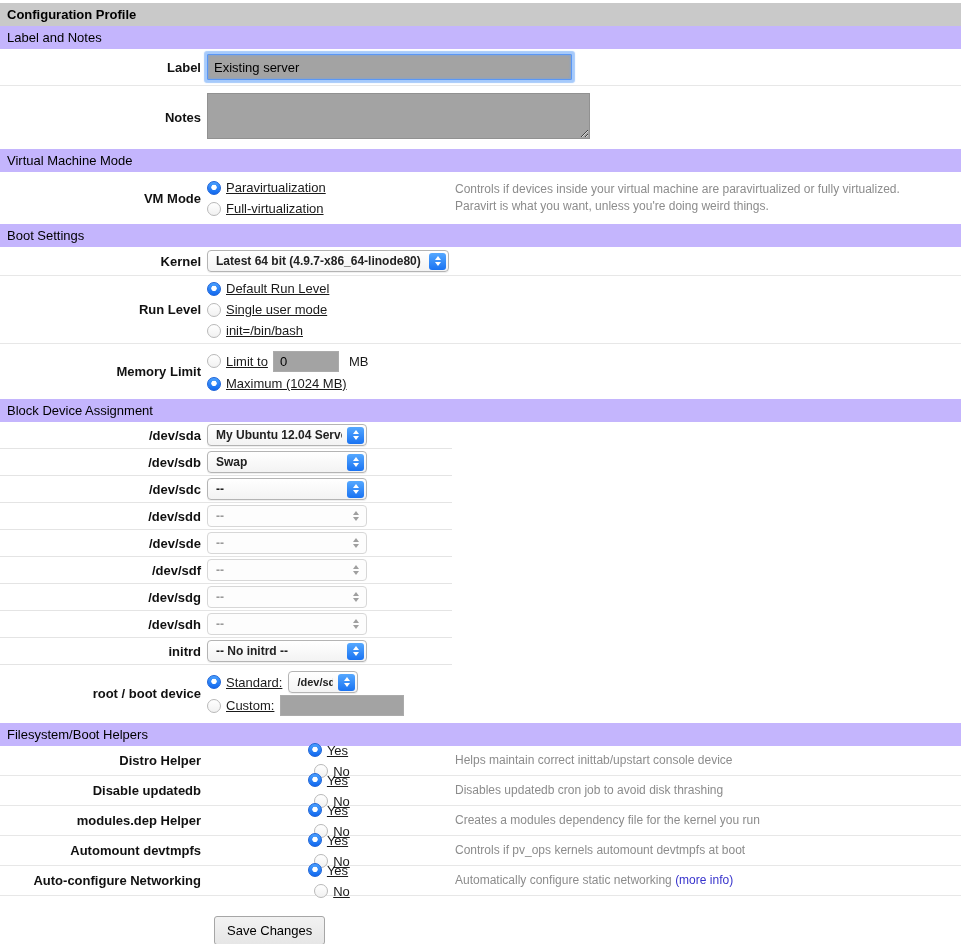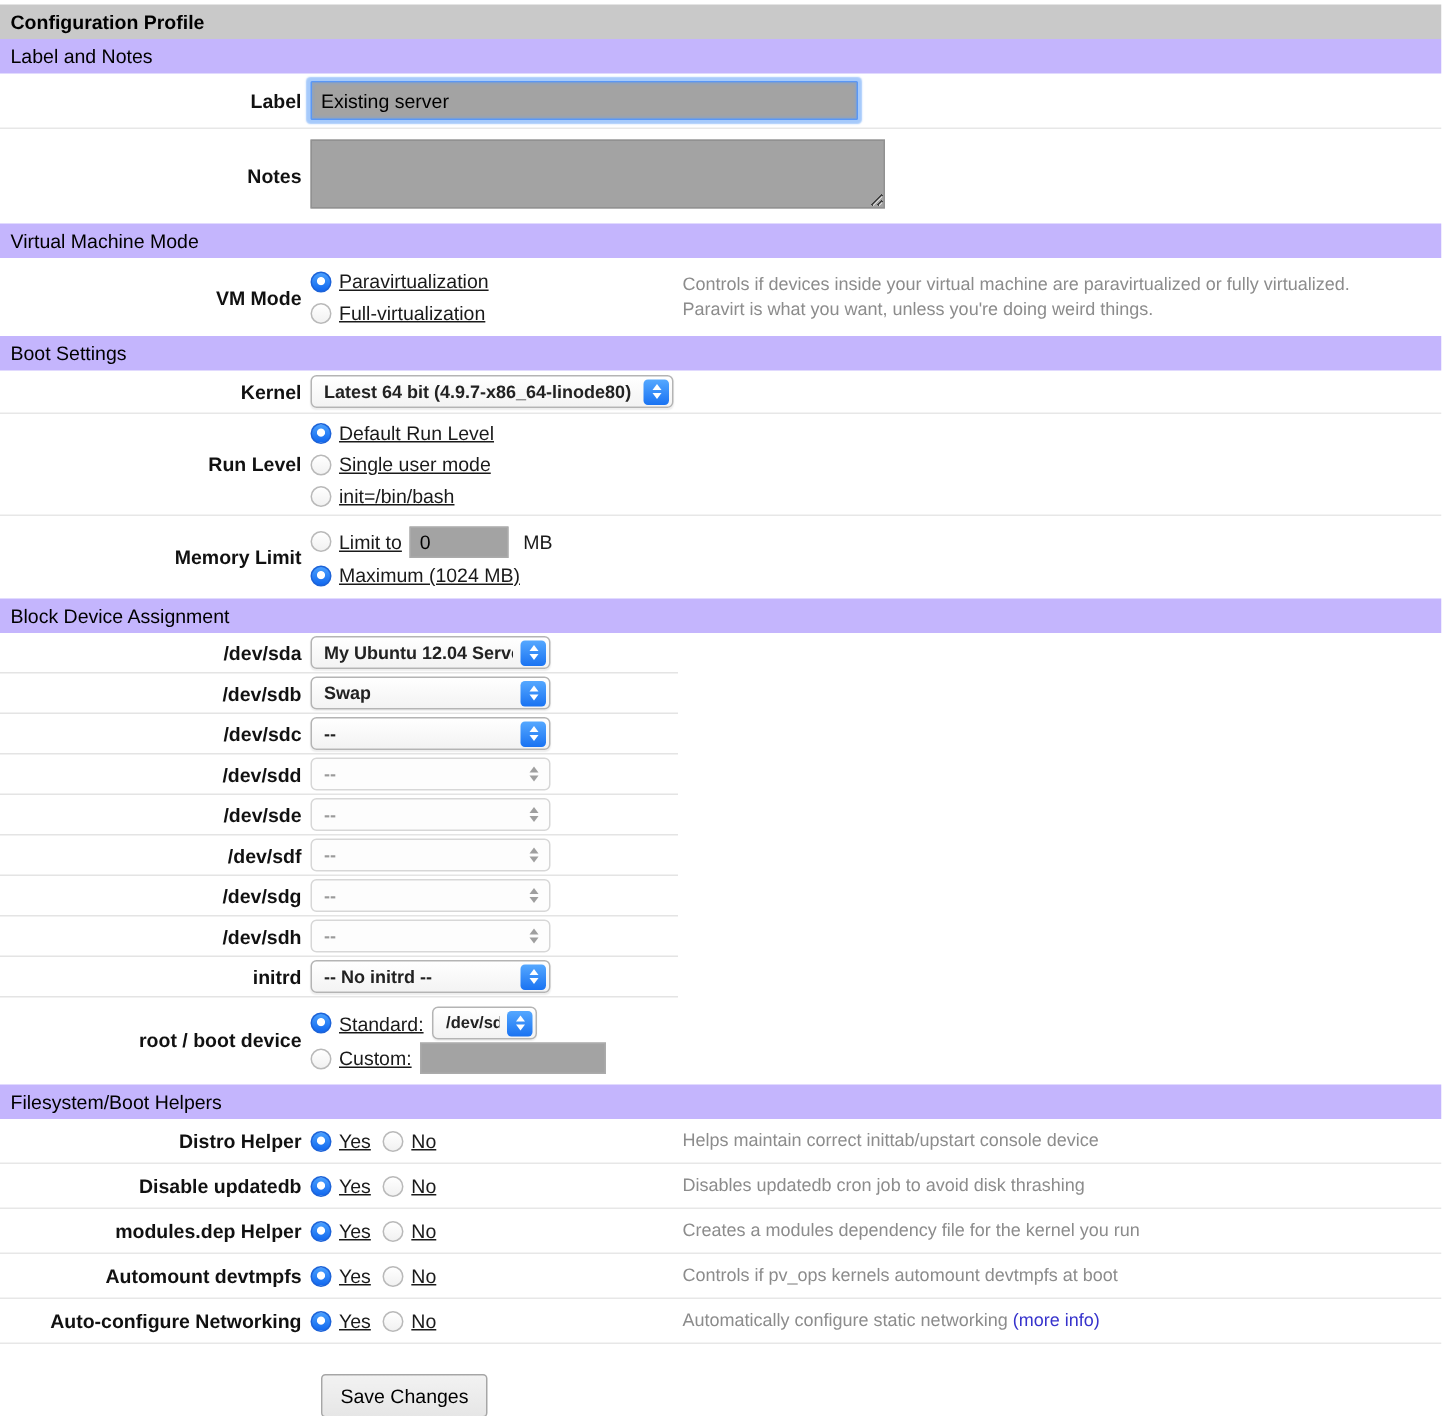--- a/index.html
+++ b/index.html
@@ -100,21 +100,21 @@
   .row-memory { padding:5px 0; }
   .inline { display:flex; align-items:center; }
 
   
   .bd-table { width:452px; }
   .bd-row { display:flex; align-items:center; height:26px; border-bottom:1px solid #e4e4e4; }
   .row-rootboot { display:flex; align-items:center; padding:5px 0 6px 0; }
 
   
   .hrow { display:flex; align-items:center; height:29px; border-bottom:1px solid #e7e7e7; }
-  .yesno { display:flex; align-items:center; }
+  .yesno { display:flex; align-items:center;flex-direction:column; }
   .yesno .opt + .opt { margin-left:8px; }
   .morelink { color:#3733cc; text-decoration:none; }
 
   .save-area { padding:20px 0 6px 214px; }
   .save-btn {
     font-family:inherit; font-size:13px; color:#000;
     background:linear-gradient(#f2f2f2,#e6e6e6);
     border:1px solid #a6a6a6; border-radius:3px;
     padding:6px 12px;
   }

